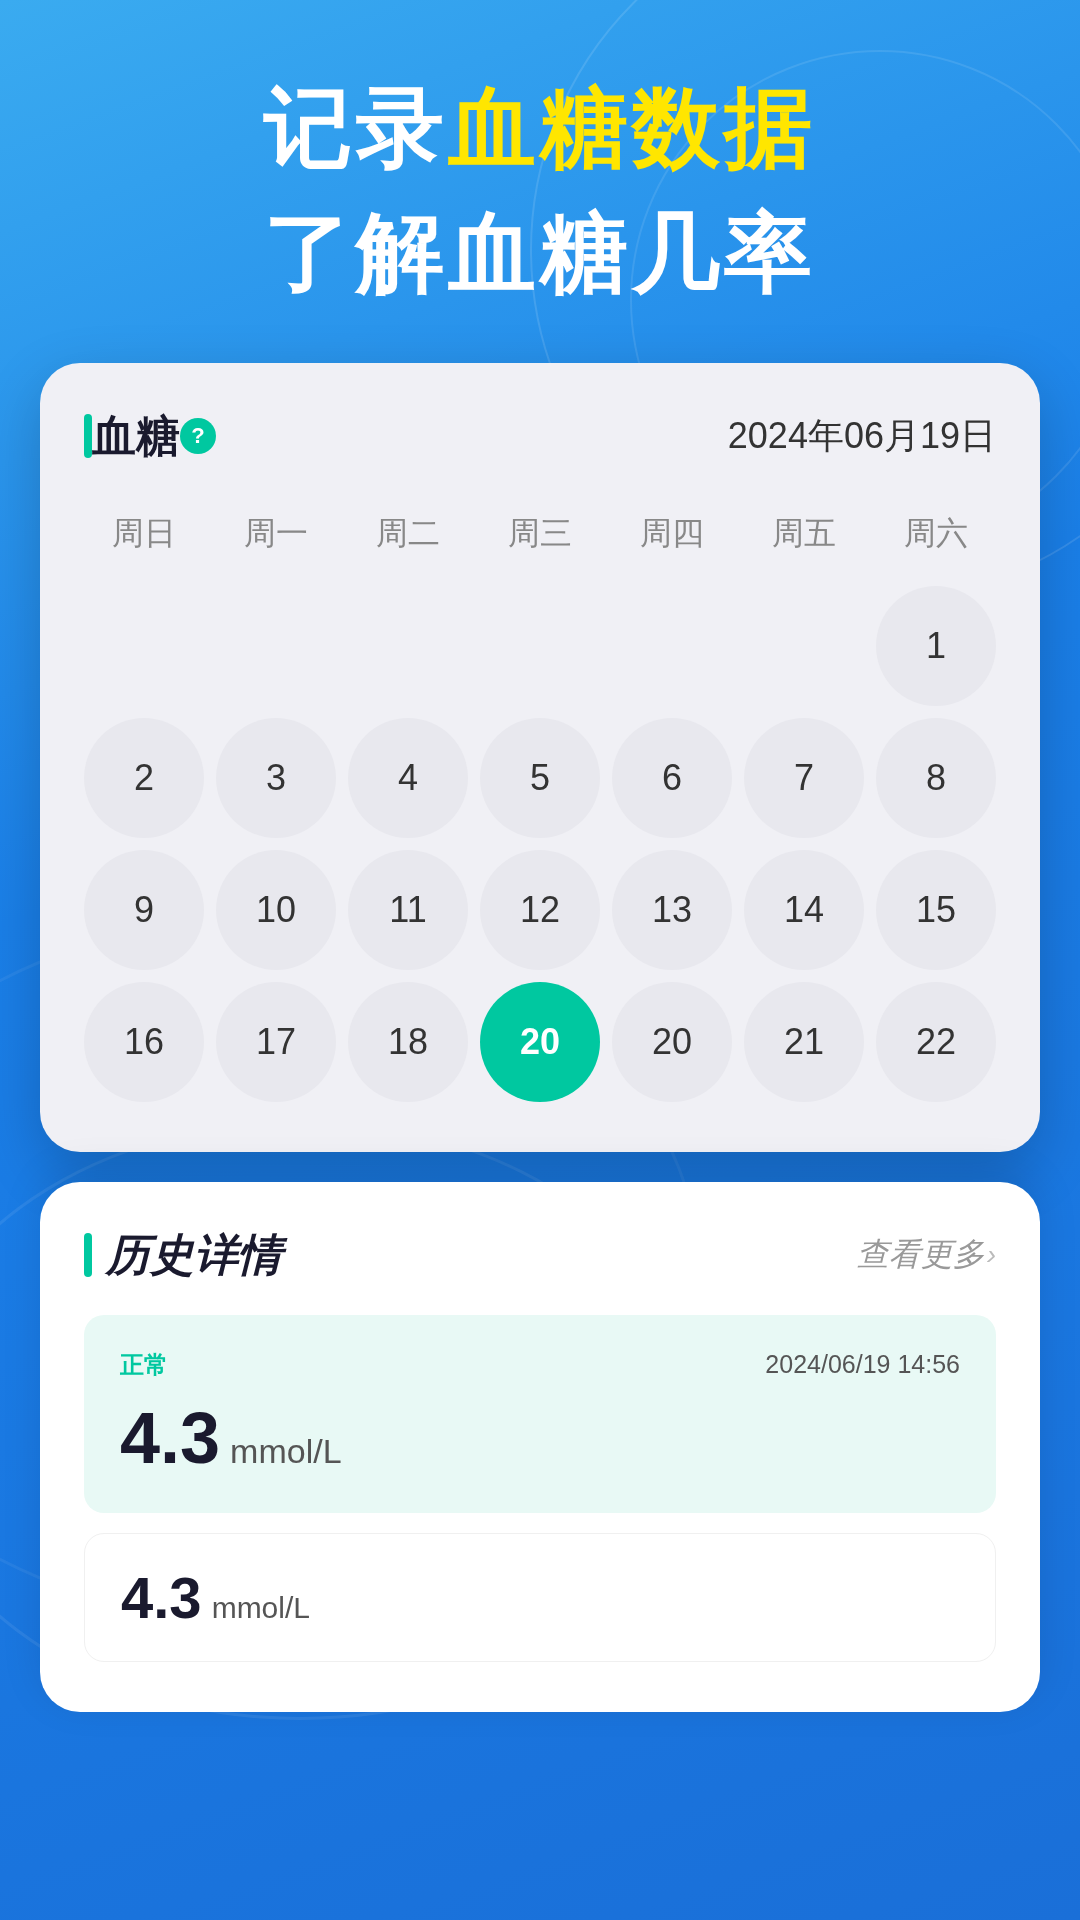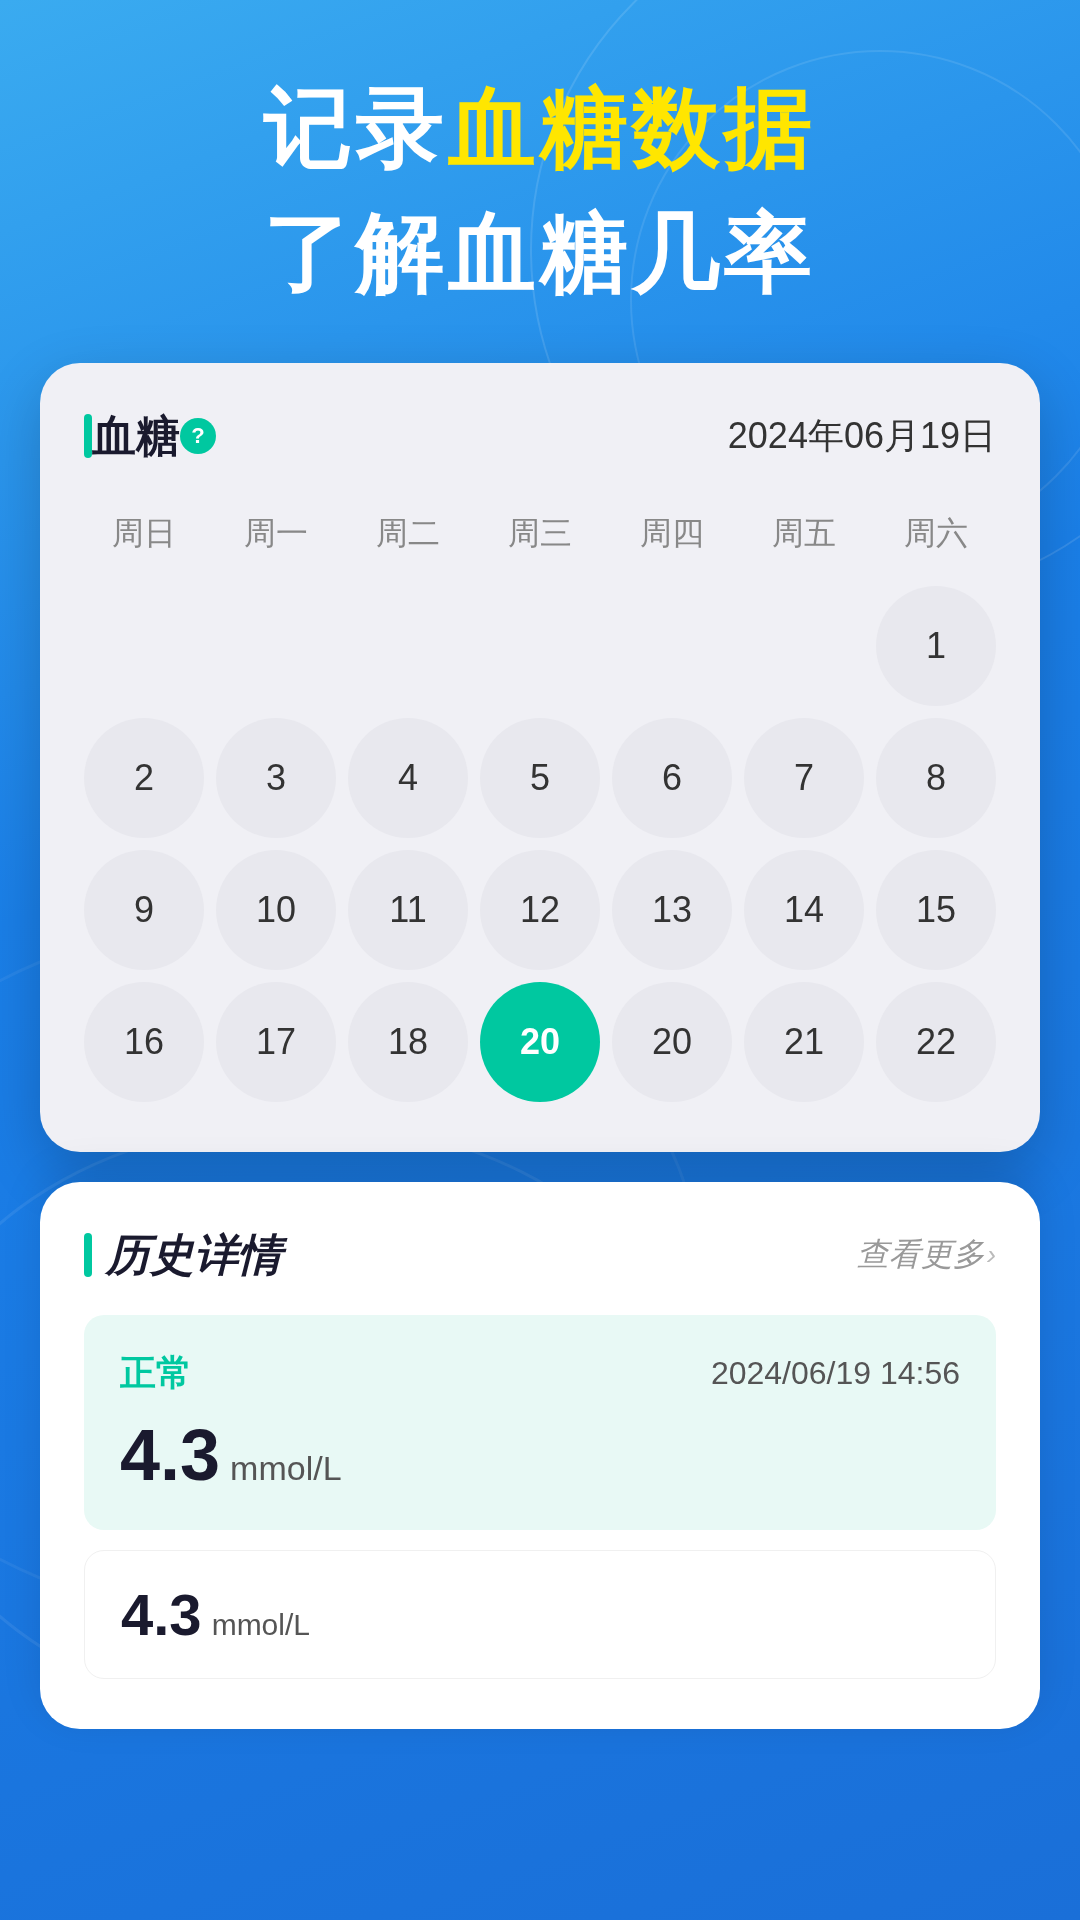--- a/index.html
+++ b/index.html
@@ -237,27 +237,27 @@
     }
 
     .record-top {
       display: flex;
       align-items: center;
       justify-content: space-between;
       margin-bottom: 16px;
     }
 
     .record-status {
-      font-size: 36px;
+      font-size: 24px;
       color: #00c8a0;
       font-weight: 600;
     }
 
     .record-time {
-      font-size: 32px;
+      font-size: 25px;
       color: #555;
     }
 
     .record-value {
       display: flex;
       align-items: baseline;
       gap: 10px;
     }
 
     .record-number {

